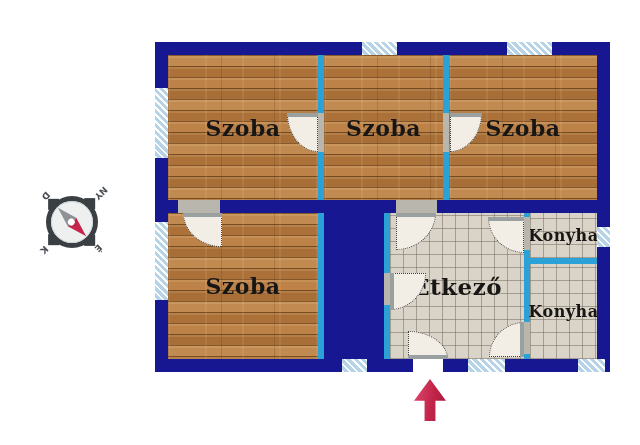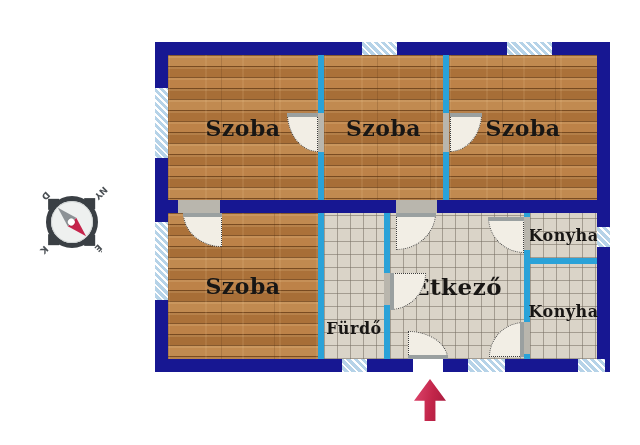--- a/index.html
+++ b/index.html
@@ -118,23 +118,20 @@
     </div>
     <div class="abs iwall" style="left:288px;top:13px;width:6px;height:145px;"></div>
     <div class="abs room wood" style="left:294px;top:13px;width:148px;height:145px;">
       <span class="room-label fs-szoba">Szoba</span>
     </div>
 
     <div class="abs room wood" style="left:13px;top:171px;width:150px;height:146px;">
       <span class="room-label fs-szoba">Szoba</span>
     </div>
     <div class="abs iwall" style="left:163px;top:171px;width:6px;height:146px;"></div>
-    <div class="abs room tile" style="left:169px;top:171px;width:60px;height:146px;align-items:flex-end;">
-      <span class="room-label fs-small" style="padding-bottom:22px;">Fürdő</span>
-    </div>
     <div class="abs iwall" style="left:229px;top:171px;width:6px;height:146px;"></div>
     <div class="abs room tile" style="left:235px;top:171px;width:134px;height:146px;">
       <span class="room-label fs-etkezo">Étkező</span>
     </div>
     <div class="abs iwall" style="left:369px;top:171px;width:6px;height:146px;"></div>
     <div class="abs room tile" style="left:375px;top:171px;width:67px;height:45px;">
       <span class="room-label fs-small">Konyha</span>
     </div>
     <div class="abs iwall" style="left:375px;top:216px;width:67px;height:6px;"></div>
     <div class="abs room tile" style="left:375px;top:222px;width:67px;height:95px;">

